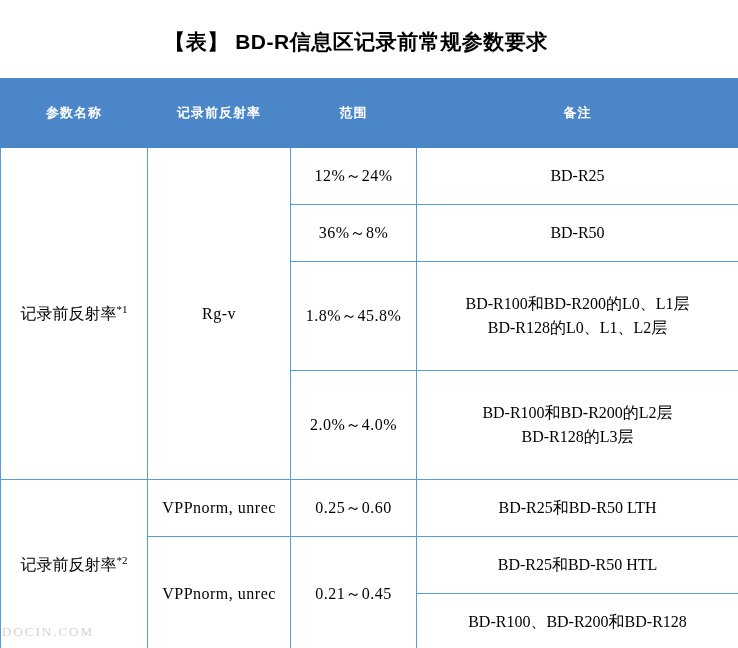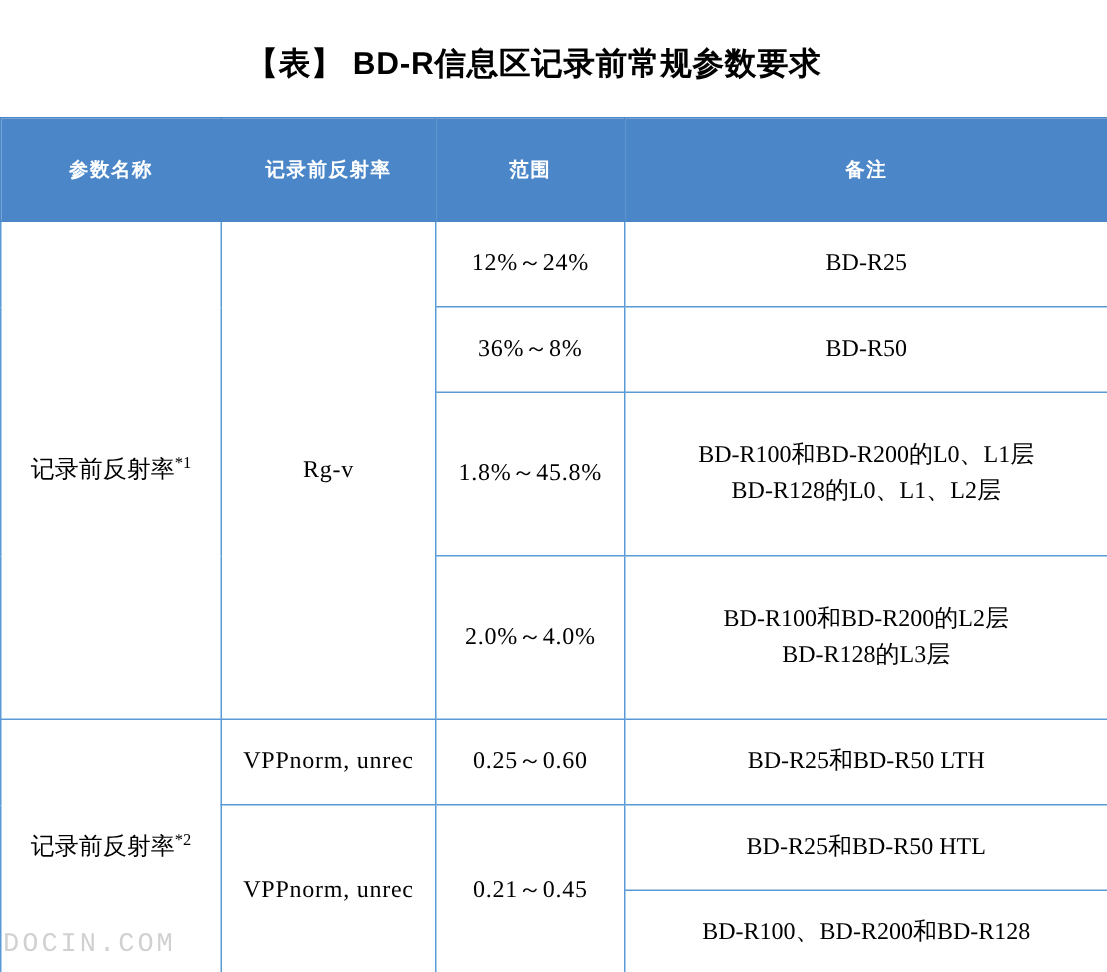--- a/index.html
+++ b/index.html
@@ -81,23 +81,23 @@
   .sup {
     font-size: 11px;
     vertical-align: super;
   }
   .h-tall { height: 44px; }
   .h-xtall { height: 96px; }
   .watermark {
     position: absolute;
     left: 2px;
     bottom: 8px;
-    font-size: 18px;
+    font-size: 13px;
     color: rgba(120,120,120,0.35);
-    font-family: Liberation Mono, monospace;
+    font-family: Liberation Serif, serif;
     letter-spacing: 2px;
     pointer-events: none;
   }
 </style>
 </head>
 <body>
 
 <div class="page">
 
   <div class="title">【表】  BD-R信息区记录前常规参数要求</div>

